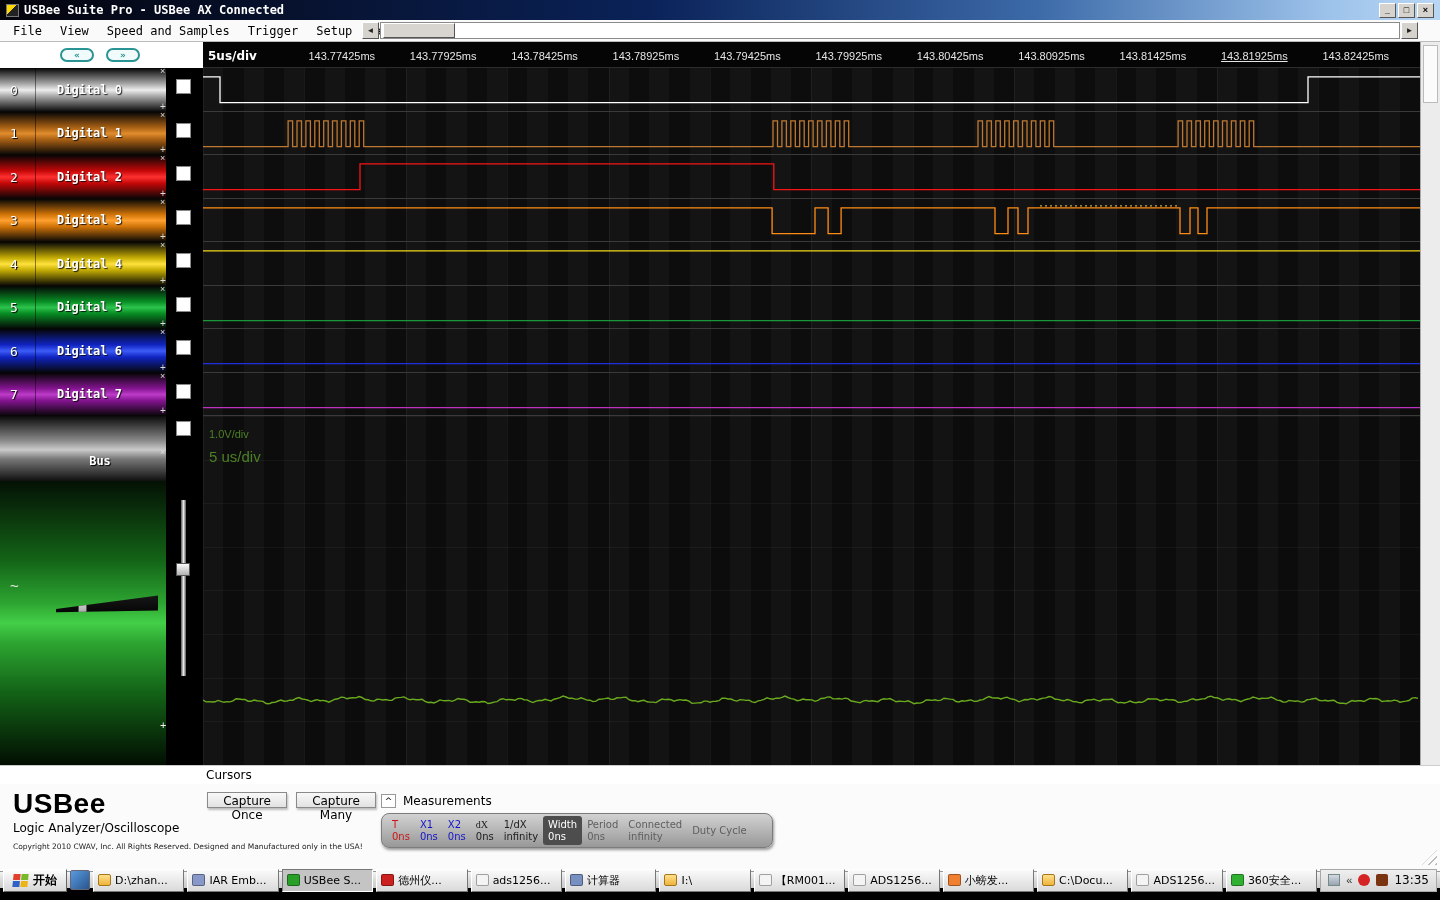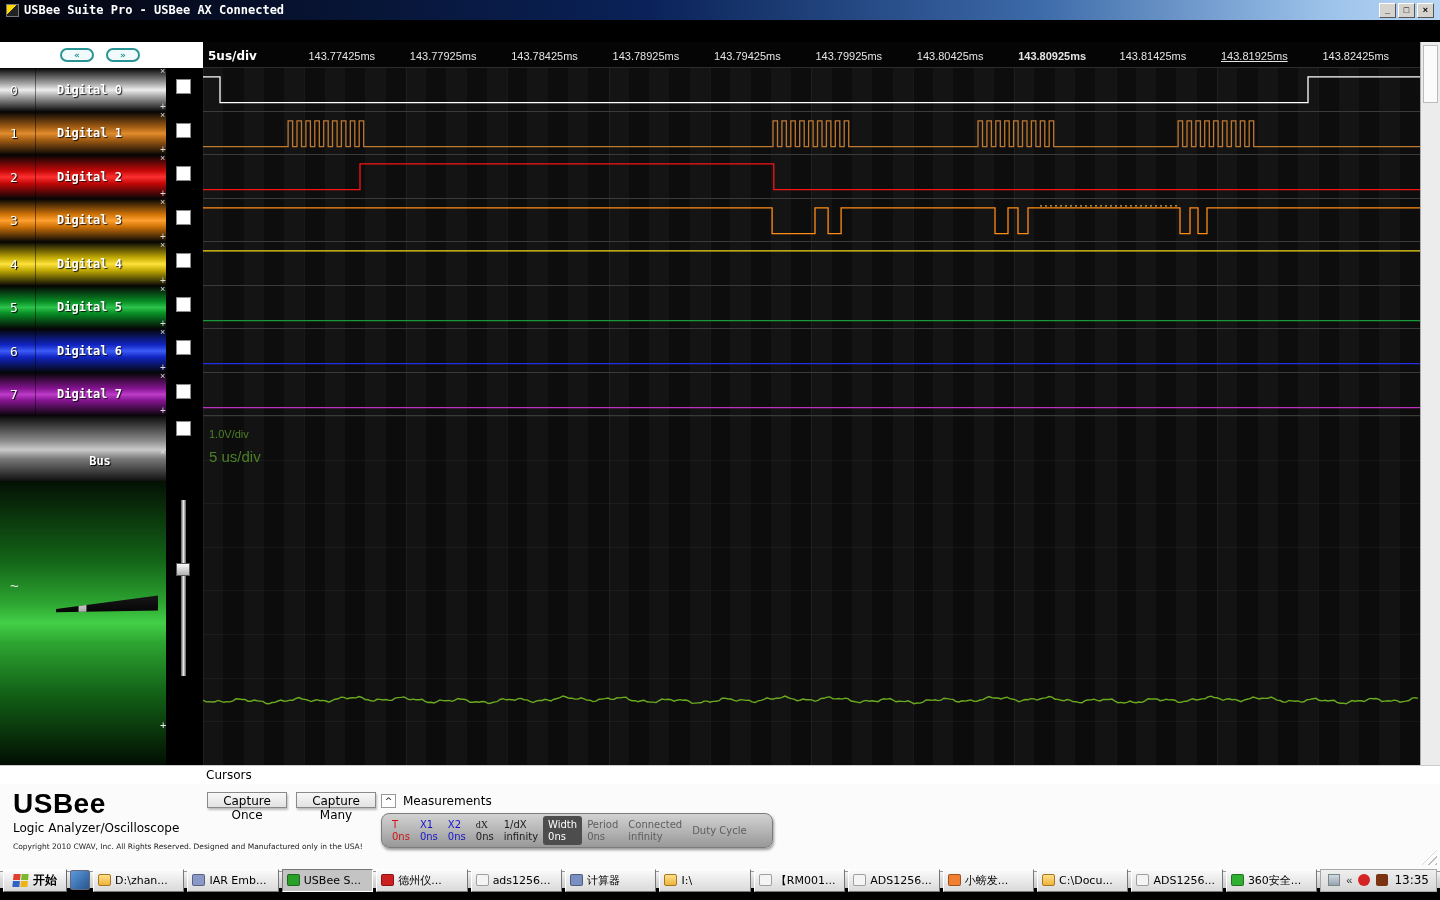--- a/index.html
+++ b/index.html
@@ -147,20 +147,37 @@
   <div class="titlebar">
     <span class="app-ico"></span>
     <span class="title">USBee Suite Pro - USBee AX Connected</span>
     <span class="winbtns">
       <span class="wb">_</span>
       <span class="wb">□</span>
       <span class="wb">×</span>
     </span>
   </div>
 
+  <div class="menurow">
+    <div id="menu-items">
+        <span class="menu-item">File</span>
+        <span class="menu-item">View</span>
+        <span class="menu-item">Speed and Samples</span>
+        <span class="menu-item">Trigger</span>
+        <span class="menu-item">Setup</span>
+        <span class="menu-item">Help</span>
+      </div>
+    <div class="hscroll">
+      <span class="sbtn">◄</span>
+      <div class="strack">
+        <div class="sthumb"></div>
+      </div>
+      <span class="sbtn">►</span>
+    </div>
+  </div>
 
   <div class="sidebar">
     <div class="side-top">
       <span class="pill">«</span>
       <span class="pill">»</span>
     </div>
     <div id="ch-rows">
         <div class="ch-row" style="--c: #a8a8a8; --b: #ededed;">
           <span class="ch-num">0</span>
           <span class="ch-label">Digital 0</span>
@@ -239,21 +256,21 @@
     <div class="timeline">
       <span class="divlabel">5us/div</span>
       <div id="tick-labels">
           <span class="tick" style="left: 105.4px;">143.77425ms</span>
           <span class="tick" style="left: 206.8px;">143.77925ms</span>
           <span class="tick" style="left: 308.2px;">143.78425ms</span>
           <span class="tick" style="left: 409.6px;">143.78925ms</span>
           <span class="tick" style="left: 511px;">143.79425ms</span>
           <span class="tick" style="left: 612.4px;">143.79925ms</span>
           <span class="tick" style="left: 713.8px;">143.80425ms</span>
-          <span class="tick" style="left: 815.2px; font-weight: bold;">143.80925ms</span>
+          <span class="tick" style="left: 815.2px;">143.80925ms</span>
           <span class="tick" style="left: 916.6px;">143.81425ms</span>
           <span class="tick" style="left: 1018px; text-decoration: underline;">143.81925ms</span>
           <span class="tick" style="left: 1119.4px;">143.82425ms</span>
         </div>
     </div>
     <div id="wave-rows">
         <div class="wrow">
           <svg viewBox="0 0 1217 43" preserveAspectRatio="none">
             <path d="M0,9 L17.0,9 L17.0,35 L1105.0,35 L1105.0,9 L1217,9" fill="none" stroke="#ffffff" stroke-width="1.3"></path>
           </svg>

